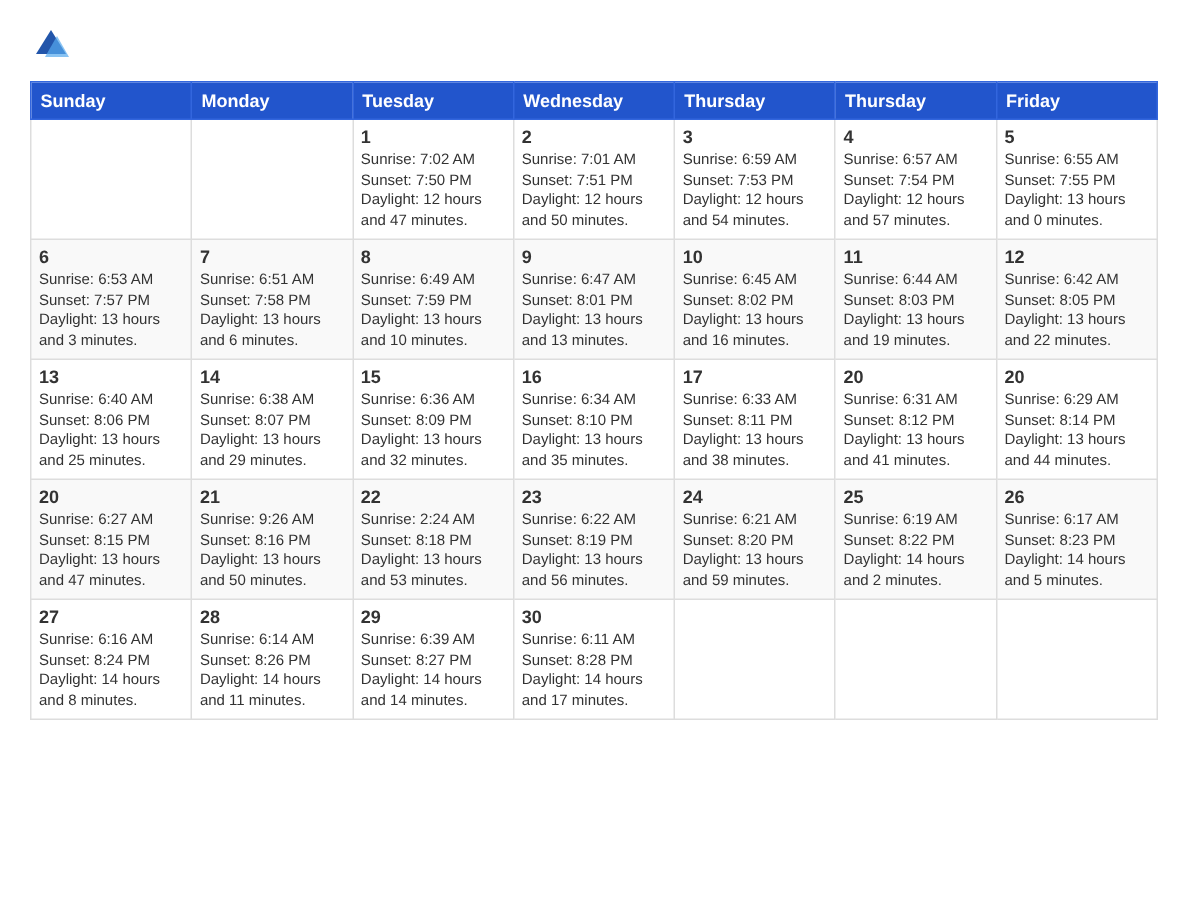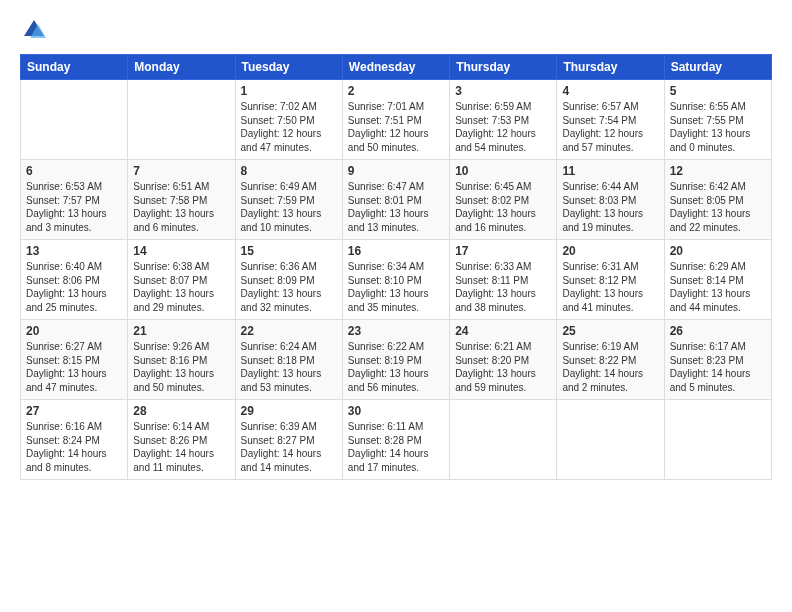--- a/index.html
+++ b/index.html
@@ -129,21 +129,21 @@
 
   <table class="calendar">
     <thead>
       <tr>
       <th>Sunday</th>
           <th>Monday</th>
           <th>Tuesday</th>
           <th>Wednesday</th>
           <th>Thursday</th>
           <th>Thursday</th>
-          <th>Saturday</th>
+          <th>Friday</th>
         </tr>
     </thead>
     <tbody id="calendar-body">
     <tr>
           <td class="empty"></td>
           <td class="empty"></td>
           <td>
             <span class="day-num">1</span>
             <div class="day-info">Sunrise: 7:02 AM
 Sunset: 7:50 PM
@@ -270,21 +270,21 @@
 Daylight: 13 hours and 47 minutes.</div>
           </td>
           <td>
             <span class="day-num">21</span>
             <div class="day-info">Sunrise: 9:26 AM
 Sunset: 8:16 PM
 Daylight: 13 hours and 50 minutes.</div>
           </td>
           <td>
             <span class="day-num">22</span>
-            <div class="day-info">Sunrise: 6:24 AM
+            <div class="day-info">Sunrise: 2:24 AM
 Sunset: 8:18 PM
 Daylight: 13 hours and 53 minutes.</div>
           </td>
           <td>
             <span class="day-num">23</span>
             <div class="day-info">Sunrise: 6:22 AM
 Sunset: 8:19 PM
 Daylight: 13 hours and 56 minutes.</div>
           </td>
           <td>

